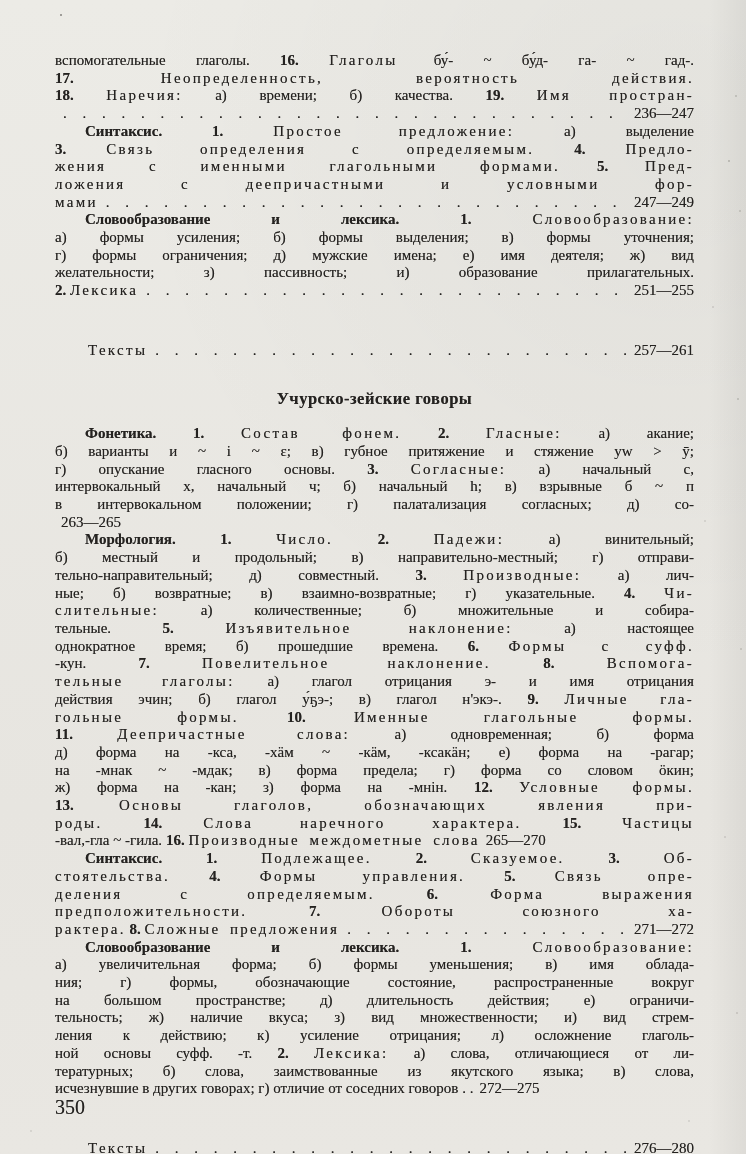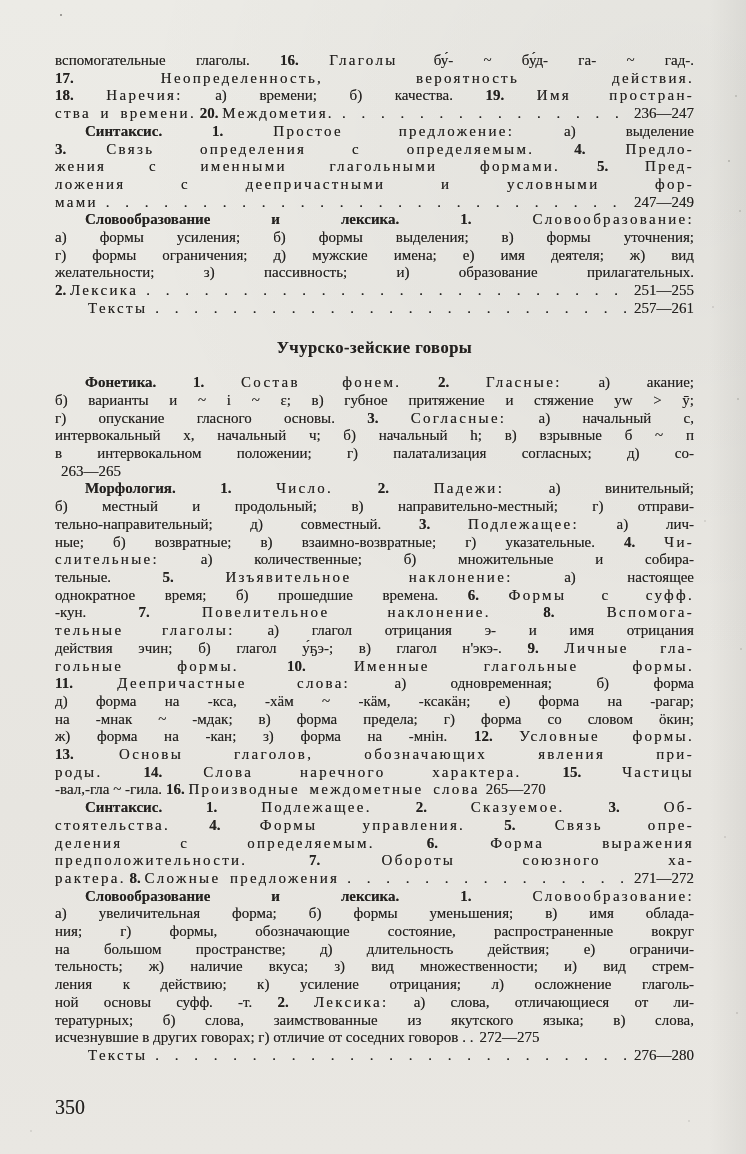--- a/index.html
+++ b/index.html
@@ -41,45 +41,44 @@
   .line{min-height:17.7px;}
   .line.just{text-align:justify;text-align-last:justify;}
   .line.haspages{display:flex;align-items:baseline;}
   .txt{flex:0 1 auto;white-space:nowrap;}
   .lead{
     flex:1 1 auto;overflow:hidden;white-space:nowrap;
     letter-spacing:6px;padding:0 2px 0 8px;color:var(--ink,#242220);
   }
   .pg{flex:0 0 auto;padding-left:6px;}
   .ind{padding-left:30px;}
-  .ind2{padding-left:33px;}
+  .ind2{padding-left:33px;margin-top:42px;}
   .b{font-weight:bold;margin-top:32px;}
   .i{}
   .sp{letter-spacing:2.3px;word-spacing:3.5px;}
   .heading{
     text-align:center;text-align-last:center;font-weight:bold;
-    font-size:16.5px;letter-spacing:.5px;margin:21px 0 18px 0;
+    font-size:16.5px;letter-spacing:.5px;margin:30px 0 18px 0;
   }
   .pageno{
     position:absolute;left:55px;top:1096px;font-size:20px;
     text-shadow:0 0 .5px rgba(40,38,34,.55);
   }
 </style>
 </head>
 <body style="--paper: #e9e7e2; --ink: #242220;">
 
 <div class="sheet"></div>
 <div class="noise"></div>
 
 <div id="toc">
     <div class="line just"><span class="txt"><span class="n">вспомогательные глаголы. </span><span class="b">16. </span><span class="sp">Глаголы </span><span class="i">бу́- ~ бу́д- га- ~ гад-.</span></span></div>
     <div class="line just"><span class="txt"><span class="b">17. </span><span class="sp">Неопределенность, вероятность действия.</span></span></div>
     <div class="line just"><span class="txt"><span class="b">18. </span><span class="sp">Наречия:</span><span class="n"> а) времени; б) качества. </span><span class="b">19. </span><span class="sp">Имя простран-</span></span></div>
     <div class="line haspages">
-      <span class="txt"><span class="sp">ства и времени.</span><span class="n"> </span><span class="b">20. </span><span class="sp">Междометия.</span></span>
       <span class="lead">. . . . . . . . . . . . . . . . . . . . . . . . . . . . . . . . . . . . . . . .</span>
       <span class="pg">236—247</span>
     </div>
     <div class="line ind just"><span class="txt"><span class="b">Синтаксис. 1. </span><span class="sp">Простое предложение:</span><span class="n"> а) выделение</span></span></div>
     <div class="line just"><span class="txt"><span class="b">3. </span><span class="sp">Связь определения с определяемым.</span><span class="n"> </span><span class="b">4. </span><span class="sp">Предло-</span></span></div>
     <div class="line just"><span class="txt"><span class="sp">жения с именными глагольными формами.</span><span class="n"> </span><span class="b">5. </span><span class="sp">Пред-</span></span></div>
     <div class="line just"><span class="txt"><span class="sp">ложения с деепричастными и условными фор-</span></span></div>
     <div class="line haspages">
       <span class="txt"><span class="sp">мами</span></span>
       <span class="lead">. . . . . . . . . . . . . . . . . . . . . . . . . . . . . . . . . . . . . . . .</span>
@@ -103,21 +102,21 @@
     <div class="line ind just"><span class="txt"><span class="b">Фонетика. 1. </span><span class="sp">Состав фонем.</span><span class="n"> </span><span class="b">2. </span><span class="sp">Гласные:</span><span class="n"> а) акание;</span></span></div>
     <div class="line just"><span class="txt"><span class="n">б) варианты </span><span class="i">и ~ і ~ ε</span><span class="n">; в) губное притяжение и стяжение </span><span class="i">уw &gt; ӯ</span><span class="n">;</span></span></div>
     <div class="line just"><span class="txt"><span class="n">г) опускание гласного основы. </span><span class="b">3. </span><span class="sp">Согласные:</span><span class="n"> а) начальный </span><span class="i">с</span><span class="n">,</span></span></div>
     <div class="line just"><span class="txt"><span class="n">интервокальный </span><span class="i">х</span><span class="n">, начальный </span><span class="i">ч</span><span class="n">; б) начальный </span><span class="i">h</span><span class="n">; в) взрывные </span><span class="i">б ~ п</span></span></div>
     <div class="line just"><span class="txt"><span class="n">в интервокальном положении; г) палатализация согласных; д) со-</span></span></div>
     <div class="line haspages">
       <span class="pg">263—265</span>
     </div>
     <div class="line ind just"><span class="txt"><span class="b">Морфология. 1. </span><span class="sp">Число.</span><span class="n"> </span><span class="b">2. </span><span class="sp">Падежи:</span><span class="n"> а) винительный;</span></span></div>
     <div class="line just"><span class="txt"><span class="n">б) местный и продольный; в) направительно-местный; г) отправи-</span></span></div>
-    <div class="line just"><span class="txt"><span class="n">тельно-направительный; д) совместный. </span><span class="b">3. </span><span class="sp">Подлежащее:</span><span class="n"> а) лич-</span></span></div>
+    <div class="line just"><span class="txt"><span class="n">тельно-направительный; д) совместный. </span><span class="b">3. </span><span class="sp">Производные:</span><span class="n"> а) лич-</span></span></div>
     <div class="line just"><span class="txt"><span class="n">ные; б) возвратные; в) взаимно-возвратные; г) указательные. </span><span class="b">4. </span><span class="sp">Чи-</span></span></div>
     <div class="line just"><span class="txt"><span class="sp">слительные:</span><span class="n"> а) количественные; б) множительные и собира-</span></span></div>
     <div class="line just"><span class="txt"><span class="n">тельные. </span><span class="b">5. </span><span class="sp">Изъявительное наклонение:</span><span class="n"> а) настоящее</span></span></div>
     <div class="line just"><span class="txt"><span class="n">однократное время; б) прошедшие времена. </span><span class="b">6. </span><span class="sp">Формы с суфф.</span></span></div>
     <div class="line just"><span class="txt"><span class="i">-кун.</span><span class="n"> </span><span class="b">7. </span><span class="sp">Повелительное наклонение.</span><span class="n"> </span><span class="b">8. </span><span class="sp">Вспомога-</span></span></div>
     <div class="line just"><span class="txt"><span class="sp">тельные глаголы:</span><span class="n"> а) глагол отрицания </span><span class="i">э-</span><span class="n"> и имя отрицания</span></span></div>
     <div class="line just"><span class="txt"><span class="n">действия </span><span class="i">эчин</span><span class="n">; б) глагол </span><span class="i">у́ҕэ-</span><span class="n">; в) глагол </span><span class="i">н'экэ-</span><span class="n">. </span><span class="b">9. </span><span class="sp">Личные гла-</span></span></div>
     <div class="line just"><span class="txt"><span class="sp">гольные формы.</span><span class="n"> </span><span class="b">10. </span><span class="sp">Именные глагольные формы.</span></span></div>
     <div class="line just"><span class="txt"><span class="b">11. </span><span class="sp">Деепричастные слова:</span><span class="n"> а) одновременная; б) форма</span></span></div>
     <div class="line just"><span class="txt"><span class="n">д) форма на </span><span class="i">-кса, -хӓм ~ -кӓм, -ксакӓн</span><span class="n">; е) форма на </span><span class="i">-рагар</span><span class="n">;</span></span></div>

